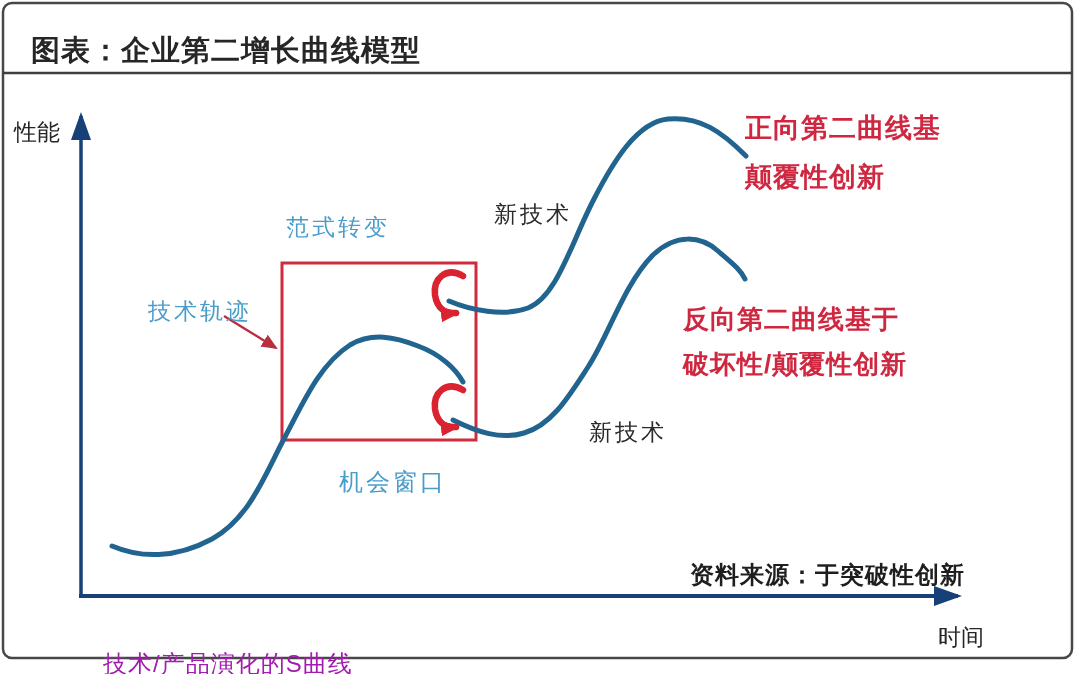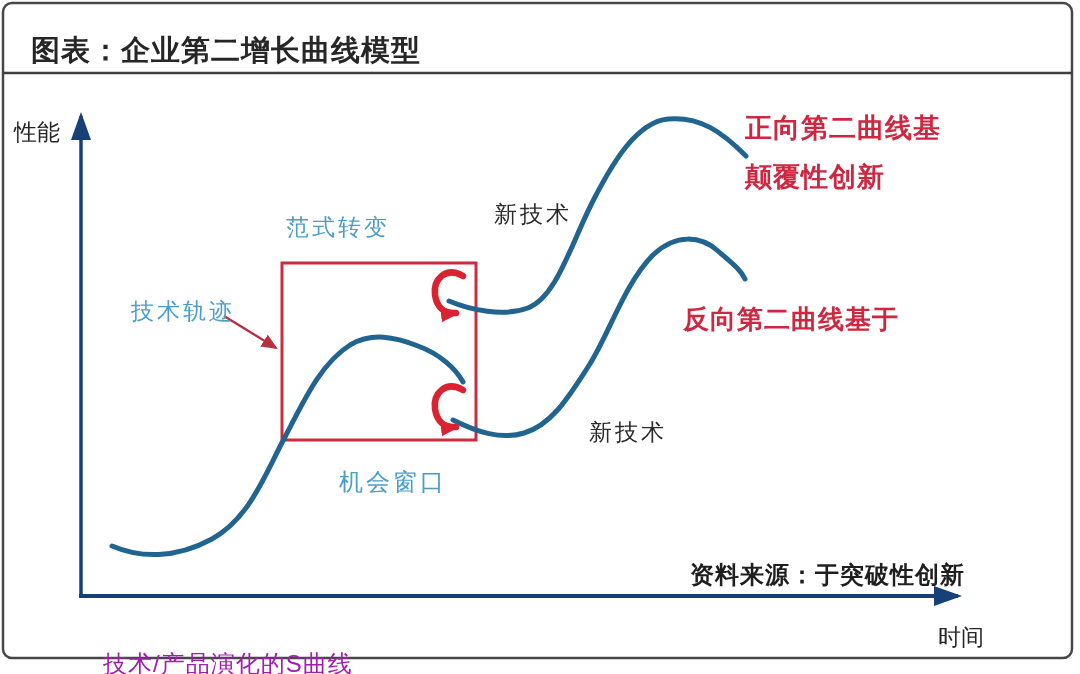--- a/index.html
+++ b/index.html
@@ -16,21 +16,21 @@
   .axis-lbl{color:#262626; font-size:23px;}
   .y-lbl{left:14px; top:103px;}
   .x-lbl{left:938px; top:608px;}
   .x-caption{left:103px; top:634px; font-size:24px; color:#a21caf; letter-spacing:1px;}
   .hand{color:#2b2b2b; font-size:23px; letter-spacing:3px;}
   .new-tech-top{left:494px; top:185px;}
   .new-tech-bottom{left:589px; top:403px;}
   .existing-tech{left:136px; top:493px; font-size:24px;}
   .blue-lbl{color:#4a9dc9; font-size:23px; letter-spacing:3px;}
   .paradigm{left:286px; top:198px;}
-  .trajectory{left:131px; top:282px;}
+  .trajectory{left:148px; top:282px;}
   .opportunity{left:339px; top:452px; font-size:24px;}
   .red-note{
     position:absolute; color:#cf2740; font-weight:bold; font-size:27px;
     letter-spacing:1px; line-height:49px; white-space:nowrap;
   }
   .forward-note{left:745px; top:104px;}
   .reverse-note{left:683px; top:297px; font-size:26px; line-height:45px;}
   .source{
     left:690px; top:545px; font-size:24px; font-weight:bold; color:#1e1e1e;
     letter-spacing:1px;
@@ -91,17 +91,18 @@
 
   <div class="lbl hand new-tech-top">新技术</div>
   <div class="lbl hand new-tech-bottom">新技术</div>
 
   <div class="red-note forward-note">
     <div>正向第二曲线基</div>
     <div>颠覆性创新</div>
   </div>
   <div class="red-note reverse-note">
     <div>反向第二曲线基于</div>
+    <div>破坏性/颠覆性创新</div>
   </div>
 
   <div class="lbl source">资料来源：于突破性创新</div>
 
 </div>
 
 </body></html>

